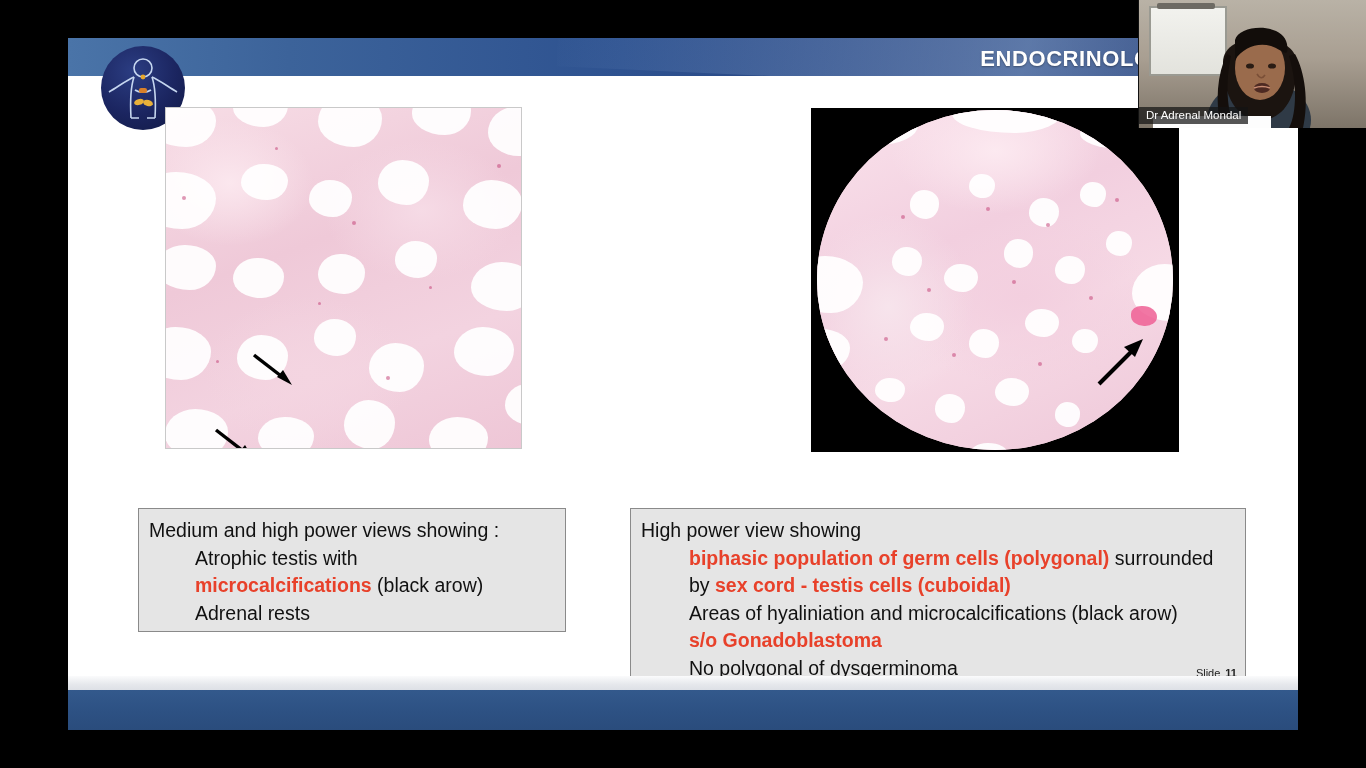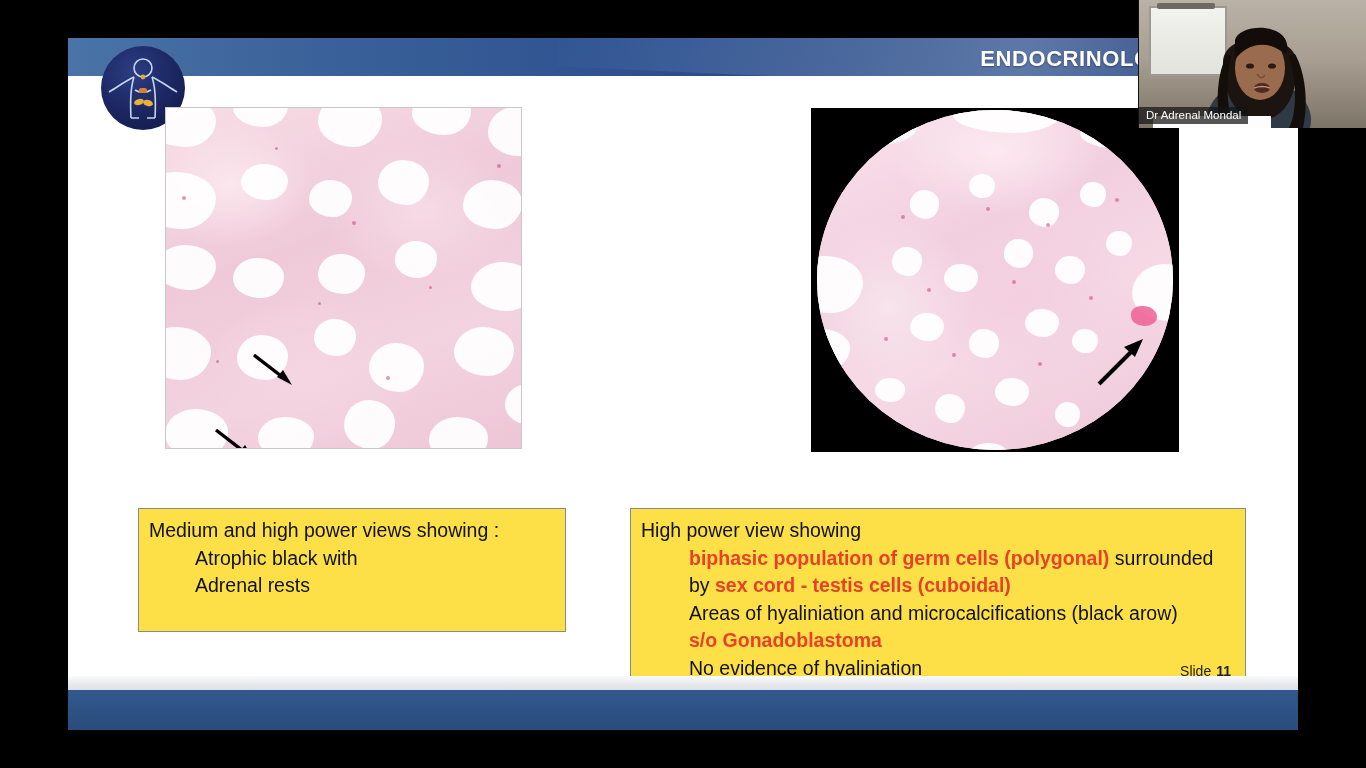--- a/index.html
+++ b/index.html
@@ -47,30 +47,30 @@
 
   .arrow{ position:absolute; }
 
   
   .title-chip{ position:absolute; left:424px; top:433px; width:280px; height:36px;
                border:1px solid #a6a6a6; background:#fff;
                display:flex; align-items:center; justify-content:center;
                font-size:19px; font-weight:bold; color:#111; }
 
   
-  .box{ position:absolute; border:1px solid #8a8a8a; background:#fde047; }
+  .box{ position:absolute; border:1px solid #8a8a8a; background:#e5e5e5; }
   .box-left{ left:70px; top:470px; width:428px; height:124px; padding:8px 10px 0 10px; }
   .box-right{ left:562px; top:470px; width:616px; height:180px; padding:8px 12px 0 10px; }
 
   .line{ font-size:19.5px; line-height:27.5px; color:#111; white-space:nowrap; }
   .ind{ padding-left:46px; }
   .ind2{ padding-left:48px; }
   .red{ color:#e8412a; font-weight:bold; }
 
-  .slide-num{ position:absolute; right:14px; bottom:8px; font-size:14px; color:#222;text-align:right; }
+  .slide-num{ position:absolute; right:8px; bottom:8px; font-size:11px; color:#222;text-align:right; }
   .slide-num .n{ font-weight:bold; margin-left:5px; }
 
   
   .foot-gray{ position:absolute; left:0; bottom:40px; width:100%; height:14px;
               background:linear-gradient(180deg,#fbfbfc 0%,#e6e8ec 60%,#dde0e6 100%); }
   .foot-blue{ position:absolute; left:0; bottom:0; width:100%; height:40px;
               background:linear-gradient(180deg,#33598c 0%,#2d5183 55%,#2a4c7c 100%); }
 
   
   .cam{ position:absolute; left:1138px; top:0; width:228px; height:128px;
@@ -217,31 +217,32 @@
       </div>
       <svg class="arrow" style="left:280px; top:228px;" width="58" height="52">
         <line x1="8" y1="48" x2="44" y2="12" stroke="#000" stroke-width="4"></line>
         <polygon points="52,3 33,11 44,21" fill="#000"></polygon>
       </svg>
     </div>
 
 
     <div class="box box-left">
       <div class="line">Medium and high power views showing :</div>
-      <div class="line ind">Atrophic black with</div>
+      <div class="line ind">Atrophic testis with</div>
+      <div class="line ind"><span class="red">microcalcifications</span><span> (black arow)</span></div>
       <div class="line ind">Adrenal rests</div>
     </div>
 
     <div class="box box-right">
       <div class="line">High power view showing</div>
       <div class="line ind2"><span class="red">biphasic population of germ cells (polygonal)</span><span>  surrounded</span></div>
       <div class="line ind2"><span>by </span><span class="red">sex cord - testis cells (cuboidal)</span></div>
       <div class="line ind2">Areas of hyaliniation and microcalcifications (black arow)</div>
       <div class="line ind2 red">s/o Gonadoblastoma</div>
-      <div class="line ind2">No evidence of hyaliniation</div>
+      <div class="line ind2">No polygonal of dysgerminoma</div>
       <div class="slide-num"><span>Slide</span><span class="n">11</span></div>
     </div>
 
     <div class="foot-gray"></div>
     <div class="foot-blue"></div>
   </div>
 
   <div class="cam">
     <div class="cam-wall"></div>
     <div class="cam-board"></div>

